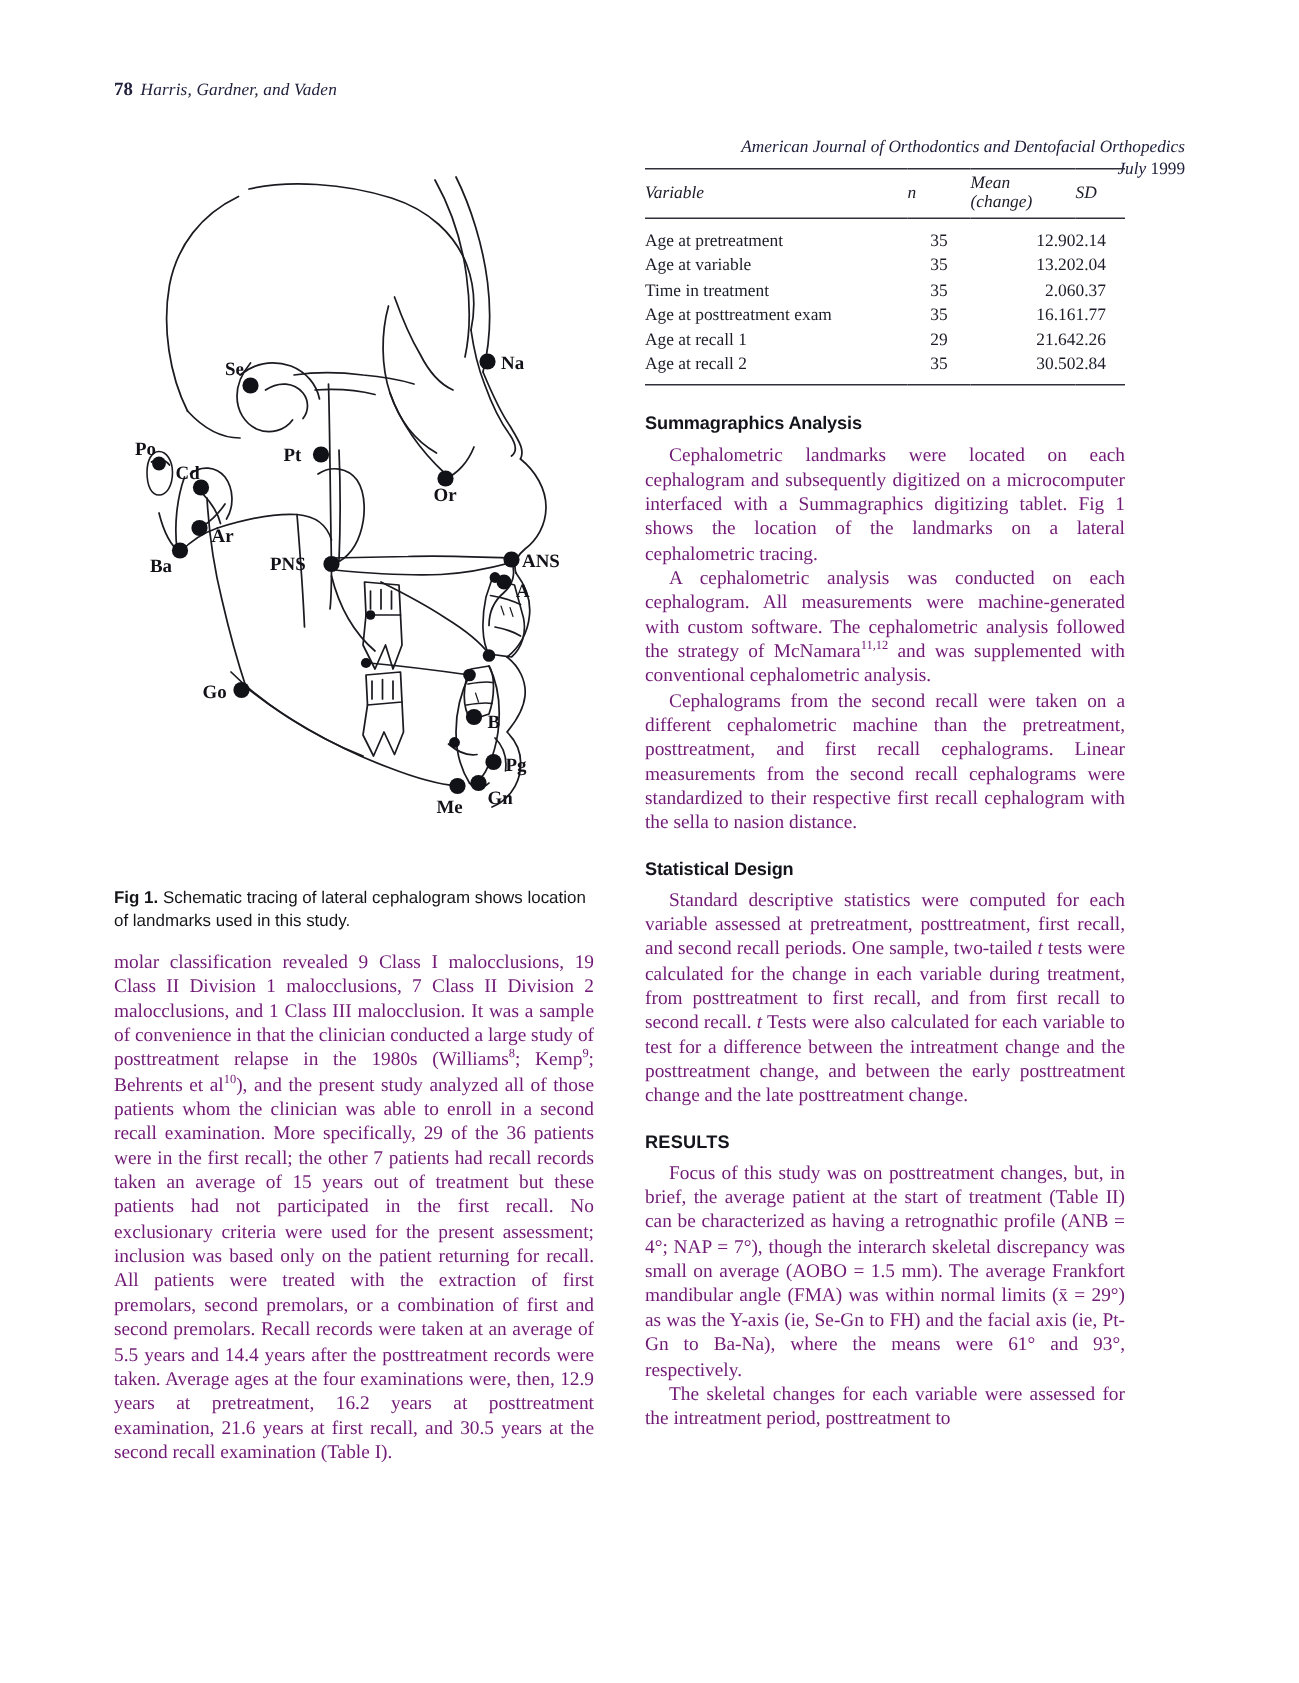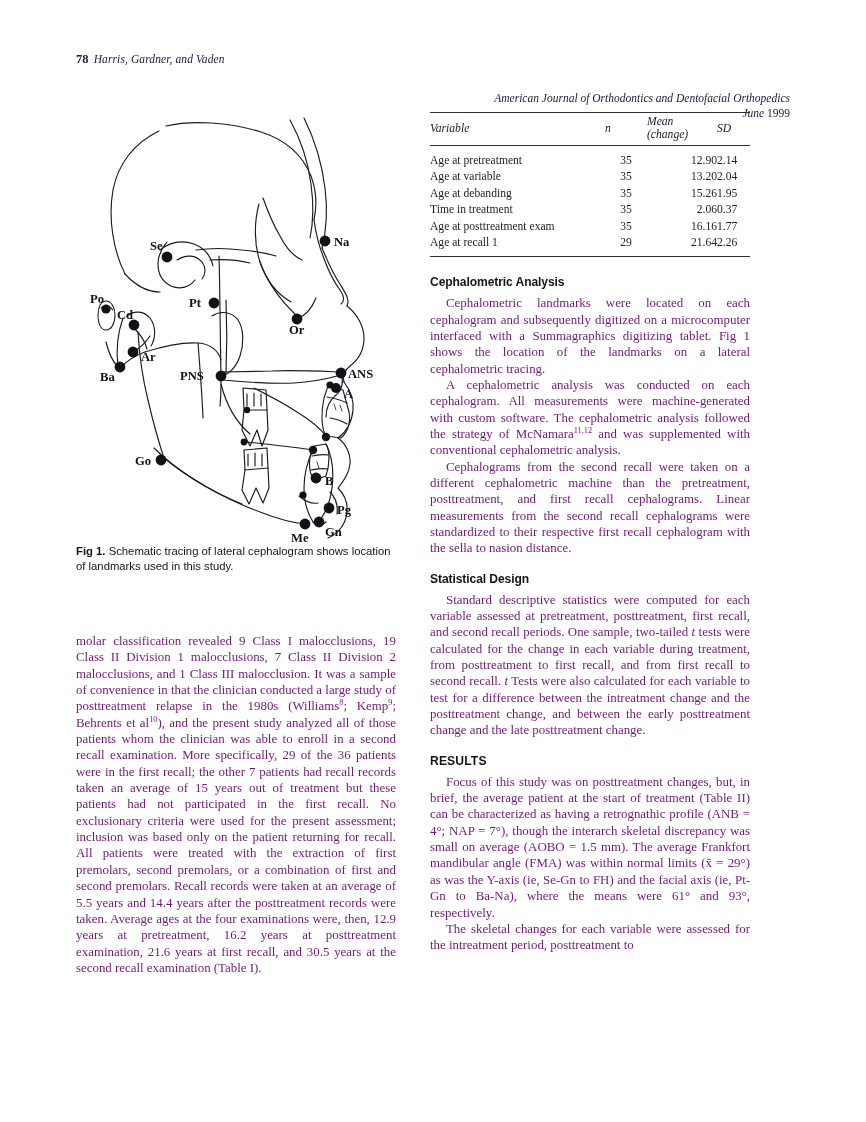--- a/index.html
+++ b/index.html
@@ -85,21 +85,21 @@
   .ceph-svg {
     position: absolute;
     left: -2px;
     top: 0;
     width: 322px;
     height: 450px;
   }
   .fig-caption {
     position: absolute;
     left: 0;
-    top: 436px;
+    top: 484px;
     width: 320px;
     font-family: "Liberation Sans", sans-serif;
     font-size: 11.3px;
     line-height: 14.6px;
     color: #16161a;
   }
   .fig-caption .fig-label {
     font-weight: bold;
   }
 
@@ -205,21 +205,21 @@
 <body>
 
 <div class="page">
 
   <div class="runhead">
     <div class="runhead-left">
       <span class="pageno">78</span><span>Harris, Gardner, and Vaden</span>
     </div>
     <div class="runhead-right">
       <div>American Journal of Orthodontics and Dentofacial Orthopedics</div>
-      <div class="issue-date"><span>June</span> <span class="year">1999</span></div>
+      <div class="issue-date"><span>July</span> <span class="year">1999</span></div>
     </div>
   </div>
 
   <div class="col-left">
 
     <div class="figure-wrap">
       <svg class="ceph-svg" viewBox="60 110 322 450">
         <g fill="none" stroke="#1a1a20" stroke-width="1.15" stroke-linecap="round" stroke-linejoin="round">
 
           <path d="M152,128 C178,122 215,124 247,134 C272,142 289,158 297,178 C303,194 303,208 300,222"></path>
@@ -387,48 +387,48 @@
             <td class="c-mean">12.90</td>
             <td class="c-sd">2.14</td>
           </tr>
           <tr>
             <td class="c-var">Age at variable</td>
             <td class="c-n">35</td>
             <td class="c-mean">13.20</td>
             <td class="c-sd">2.04</td>
           </tr>
           <tr>
-            <td class="c-var">Age at debanding</td>
-            <td class="c-n">35</td>
-            <td class="c-mean">15.26</td>
-            <td class="c-sd">1.95</td>
-          </tr>
-          <tr>
             <td class="c-var">Time in treatment</td>
             <td class="c-n">35</td>
             <td class="c-mean">2.06</td>
             <td class="c-sd">0.37</td>
           </tr>
           <tr>
             <td class="c-var">Age at posttreatment exam</td>
             <td class="c-n">35</td>
             <td class="c-mean">16.16</td>
             <td class="c-sd">1.77</td>
           </tr>
           <tr>
             <td class="c-var">Age at recall 1</td>
             <td class="c-n">29</td>
             <td class="c-mean">21.64</td>
             <td class="c-sd">2.26</td>
           </tr>
+          <tr>
+            <td class="c-var">Age at recall 2</td>
+            <td class="c-n">35</td>
+            <td class="c-mean">30.50</td>
+            <td class="c-sd">2.84</td>
+          </tr>
         </tbody>
       </table>
     </div>
 
-    <div class="sec-head">Cephalometric Analysis</div>
+    <div class="sec-head">Summagraphics Analysis</div>
     <p class="body-text indent">Cephalometric landmarks were located on each cephalogram and subsequently digitized on a microcomputer interfaced with a Summagraphics digitizing tablet. Fig 1 shows the location of the landmarks on a lateral cephalometric tracing.</p>
     <p class="body-text indent"><span>A cephalometric analysis was conducted on each cephalogram. All measurements were machine-generated with custom software. The cephalometric analysis followed the strategy of McNamara</span><sup>11,12</sup><span> and was supplemented with conventional cephalometric analysis.</span></p>
     <p class="body-text indent">Cephalograms from the second recall were taken on a different cephalometric machine than the pretreatment, posttreatment, and first recall cephalograms. Linear measurements from the second recall cephalograms were standardized to their respective first recall cephalogram with the sella to nasion distance.</p>
 
     <div class="sec-head">Statistical Design</div>
     <p class="body-text indent"><span>Standard descriptive statistics were computed for each variable assessed at pretreatment, posttreatment, first recall, and second recall periods. One sample, two-tailed </span><i>t</i><span> tests were calculated for the change in each variable during treatment, from posttreatment to first recall, and from first recall to second recall. </span><i>t</i><span> Tests were also calculated for each variable to test for a difference between the intreatment change and the posttreatment change, and between the early posttreatment change and the late posttreatment change.</span></p>
 
     <div class="sec-head caps">RESULTS</div>
     <p class="body-text indent">Focus of this study was on posttreatment changes, but, in brief, the average patient at the start of treatment (Table II) can be characterized as having a retrognathic profile (ANB = 4°; NAP = 7°), though the interarch skeletal discrepancy was small on average (AOBO = 1.5 mm). The average Frankfort mandibular angle (FMA) was within normal limits (x̄ = 29°) as was the Y-axis (ie, Se-Gn to FH) and the facial axis (ie, Pt-Gn to Ba-Na), where the means were 61° and 93°, respectively.</p>
     <p class="body-text indent">The skeletal changes for each variable were assessed for the intreatment period, posttreatment to</p>

